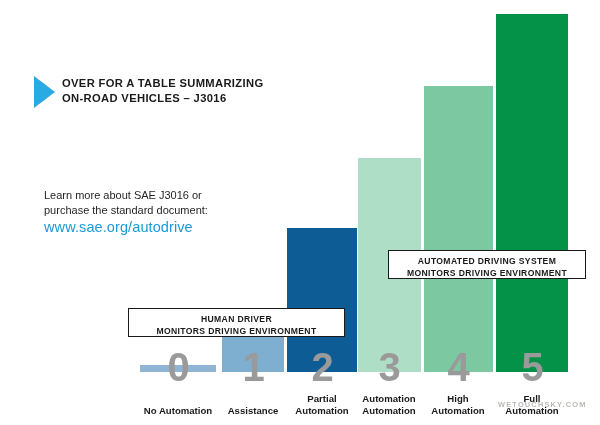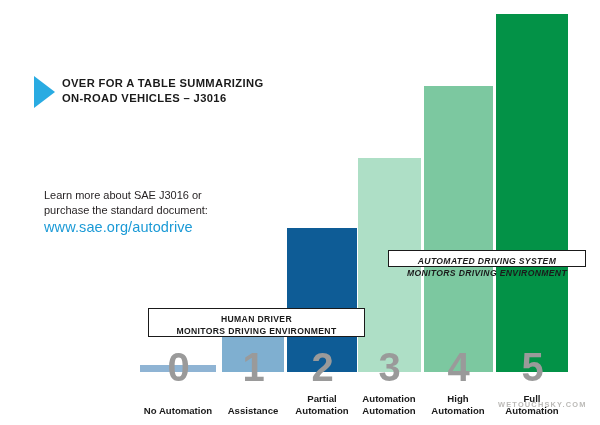--- a/index.html
+++ b/index.html
@@ -105,28 +105,26 @@
     letter-spacing: 0.35px;
     line-height: 11.5px;
     color: #1a1a1a;
     padding-top: 5px;
   }
   #banner-human {
     left: 128px;
     top: 308px;
     width: 217px;
     height: 29px;
-    margin-left: 20px;
   }
   #banner-ads {
     left: 388px;
     top: 250px;
     width: 198px;
-    height: 17px;
-    font-style: italic;
+    height: 29px;
   }
 
   
   #watermark {
     position: absolute;
     left: 498px;
     top: 400px;
     font-size: 7.4px;
     font-weight: bold;
     letter-spacing: 1.2px;

